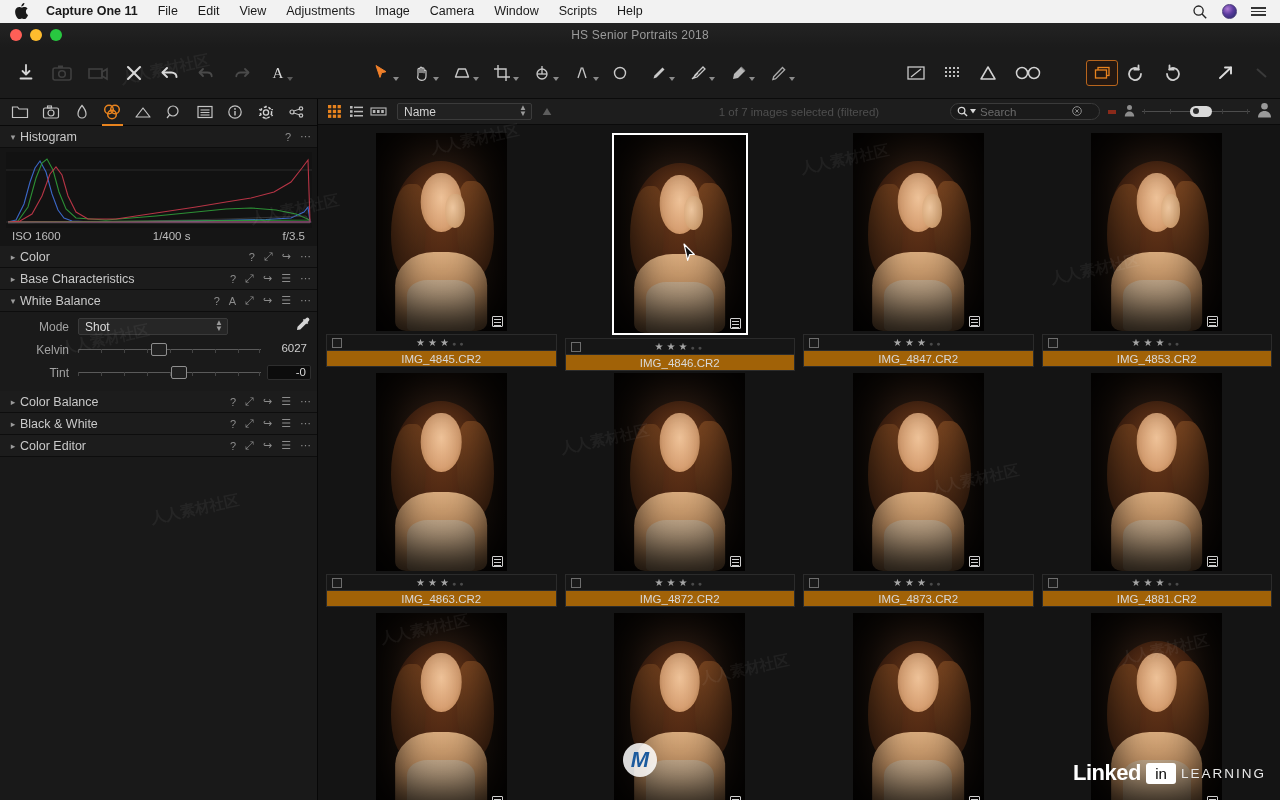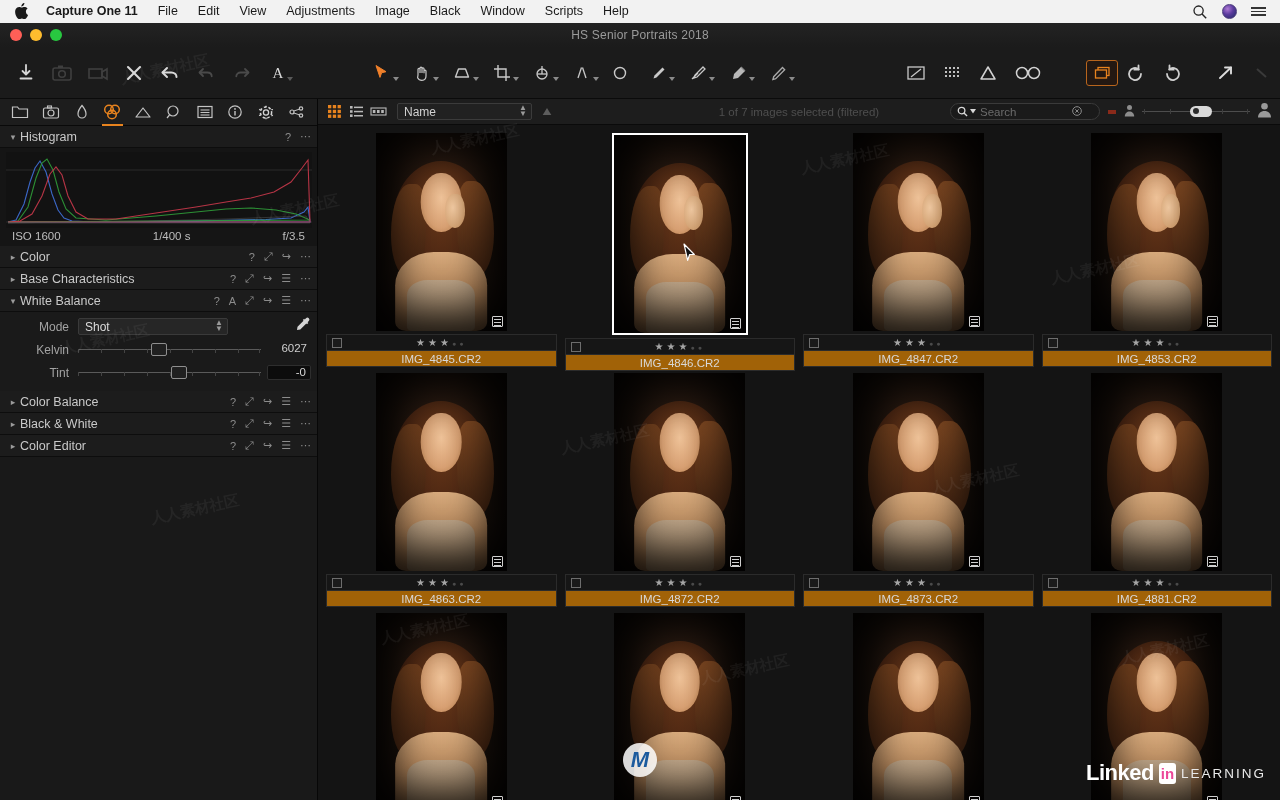--- a/index.html
+++ b/index.html
@@ -301,22 +301,22 @@
     display: flex; align-items: center; justify-content: center;
     color: #1c5b9e; font-size: 22px; font-weight: bold; font-style: italic;
   }
   .wm-center .cn { color: rgba(255,255,255,.9); font-size: 30px; font-weight: bold; }
   .lil {
     position: absolute; right: 14px; bottom: 14px;
     display: flex; align-items: center; gap: 5px;
   }
   .lil .lk { color: #fff; font-size: 22px; font-weight: bold; letter-spacing: -.5px; }
   .lil .inbox {
-    background: #fff; color: #ec4899; font-size: 15px; font-weight: bold;
-    width: 17px; height: 21px; border-radius: 3px;
+    background: #fff; color: #000000; font-size: 15px; font-weight: normal;
+    width: 30px; height: 21px; border-radius: 3px;
     display: flex; align-items: center; justify-content: center;
   }
   .lil .learning { color: #e8e8e8; font-size: 13.5px; letter-spacing: 2px; }
 
   
   .cursor { position: absolute; left: 683px; top: 243px; z-index: 60; }
 </style>
 </head>
 <body>
 
@@ -327,21 +327,21 @@
       <svg width="14" height="16" viewBox="0 0 14 16">
           <path fill="#1a1a1a" d="M9.6 2.3c.5-.6.9-1.5.8-2.3-.8 0-1.7.5-2.3 1.2-.5.6-.9 1.5-.8 2.3.9.1 1.8-.5 2.3-1.2zM11.9 8.5c0-2 1.6-2.9 1.7-3-.9-1.4-2.4-1.5-2.9-1.6-1.2-.1-2.4.7-3 .7-.6 0-1.6-.7-2.6-.7C3.8 3.9 2.5 4.7 1.8 6 .4 8.5 1.4 12.2 2.8 14.2c.7 1 1.5 2 2.5 2 1 0 1.4-.6 2.6-.6 1.2 0 1.5.6 2.6.6 1.1 0 1.8-1 2.4-2 .8-1.1 1.1-2.2 1.1-2.3 0 0-2.1-.8-2.1-3.4z"></path>
         </svg>
     </span>
     <span class="mitem bold">Capture One 11</span>
     <span class="mitem">File</span>
     <span class="mitem">Edit</span>
     <span class="mitem">View</span>
     <span class="mitem">Adjustments</span>
     <span class="mitem">Image</span>
-    <span class="mitem">Black</span>
+    <span class="mitem">Camera</span>
     <span class="mitem">Window</span>
     <span class="mitem">Scripts</span>
     <span class="mitem">Help</span>
     <div class="macbar-right">
       <span class="mb-ico">
         <svg width="16" height="16" viewBox="0 0 16 16">
             <circle cx="6.6" cy="6.6" r="4.6" fill="none" stroke="#222" stroke-width="1.3"></circle>
             <line x1="10" y1="10" x2="14.2" y2="14.2" stroke="#222" stroke-width="1.4"></line>
           </svg>
       </span>

